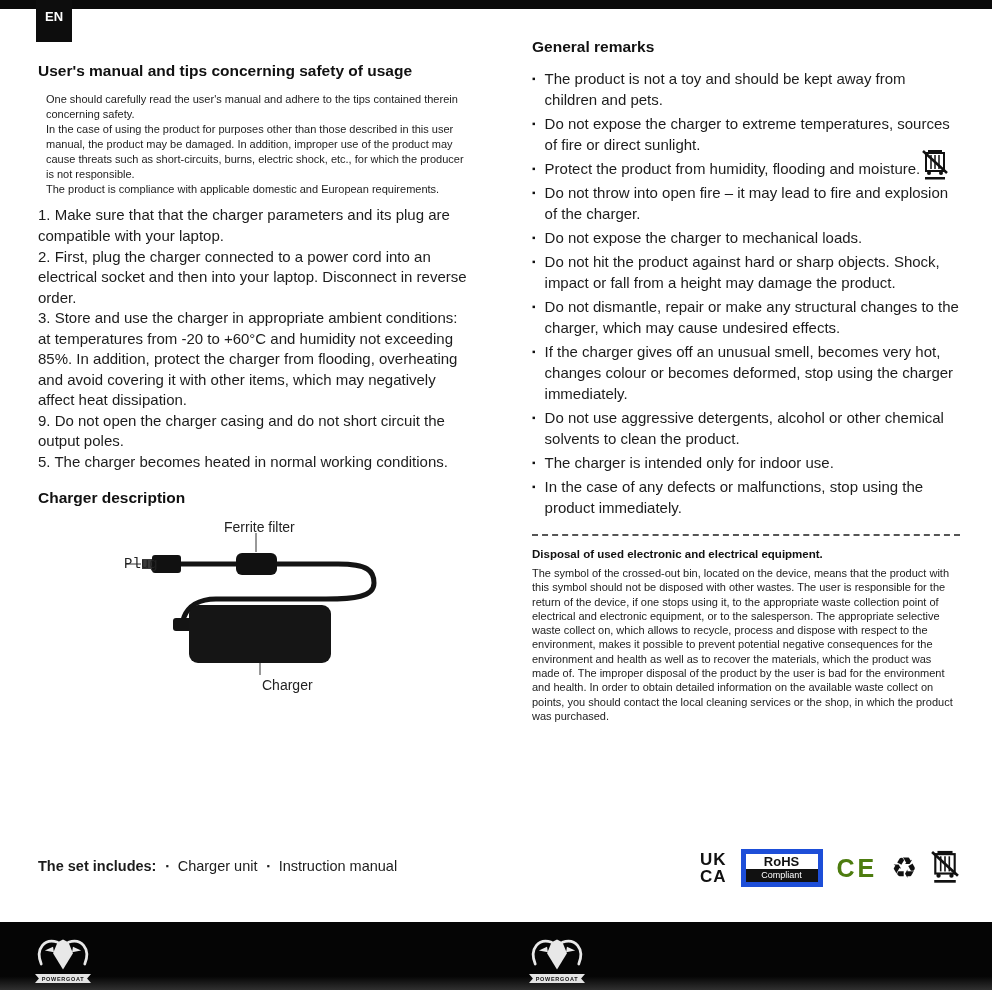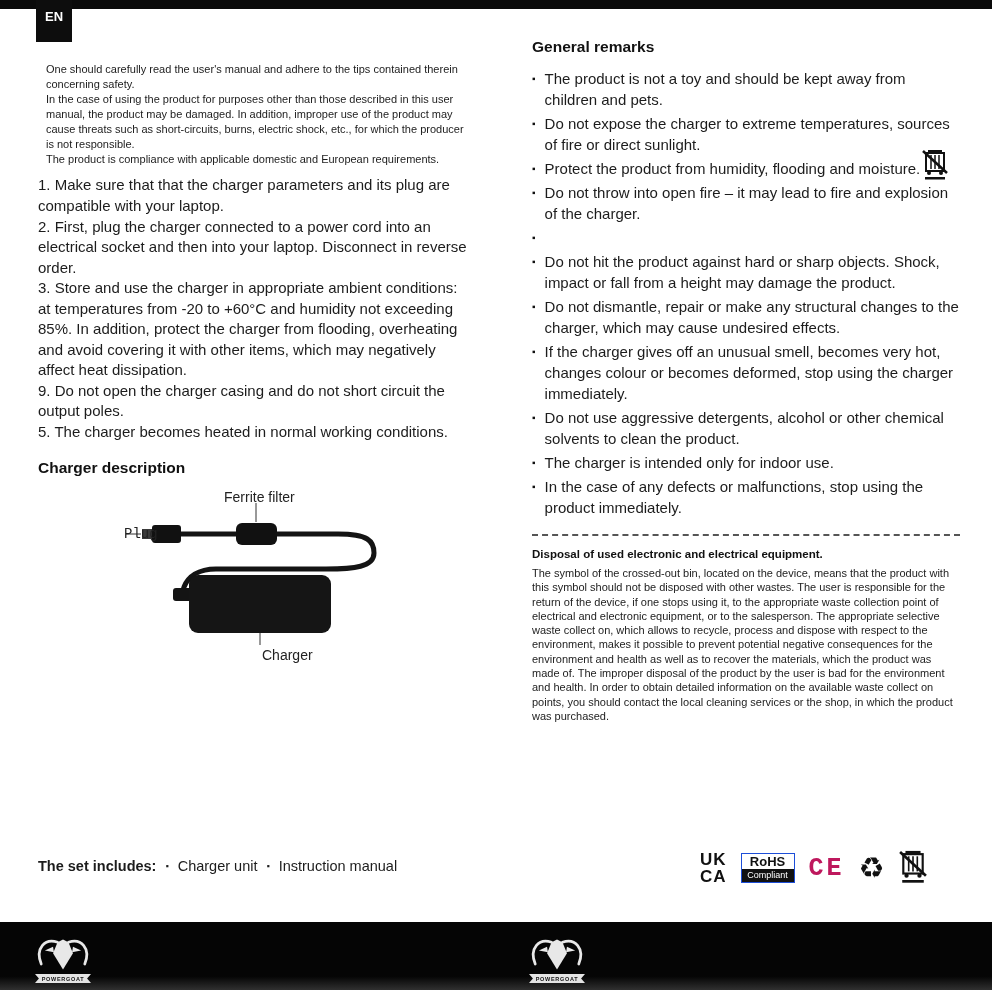--- a/index.html
+++ b/index.html
@@ -38,24 +38,24 @@
   .lbl-plug { top:37px; left:0;font-family:Liberation Mono, monospace; }
   .lbl-charger { top:158px; left:138px; }
 
   .set-includes { position:absolute; left:38px; top:858px; display:flex; align-items:center; gap:9px; font-size:14.5px;text-align:center; }
   .set-includes .label { font-weight:bold; }
   .set-includes .mark { font-size:9px; }
 
   
   .marks-row { position:absolute; left:700px; top:844px; height:48px; display:flex; align-items:center; gap:14px; }
   .ukca { font-weight:bold; font-size:17px; line-height:1.0; letter-spacing:1px; color:#111; }
-  .rohs { border:1px solid #1d4ed8; width:54px; text-align:center; }
+  .rohs { border:5px solid #1d4ed8; width:82px; text-align:center; }
   .rohs .rohs-top { font-weight:bold; font-size:13px; padding:0 2px; color:#111; }
   .rohs .rohs-bottom { background:#111; color:#fff; font-size:9px; padding:1px 2px 2px 2px; }
-  .ce { font-size:25px; font-weight:bold; letter-spacing:3px; color:#be185d; font-family:Liberation Mono, monospace; }
+  .ce { font-size:25px; font-weight:bold; letter-spacing:3px; color:#4d7c0f; font-family:Liberation Sans, sans-serif; }
   .recycle { font-size:29px; color:#111; font-family:"DejaVu Sans", sans-serif; line-height:1; }
 
   .weee-top { position:absolute; left:922px; top:148px; }
 
   
   .bottom-bar {
     position:absolute; left:0; right:0; bottom:0; height:68px;
     background:linear-gradient(180deg,#050505 0%,#050505 80%,#303030 100%);
   }
   .goat { position:absolute; bottom:7px; width:58px; text-align:center; }
@@ -67,20 +67,21 @@
     clip-path:polygon(0 0,100% 0,93% 50%,100% 100%,0 100%,7% 50%);
   }
 </style>
 </head>
 <body>
 
 <div class="top-strip"></div>
 <div class="en-badge">EN</div>
 
 <div class="col-left">
+  <div class="h1">User's manual and tips concerning safety of usage</div>
   <p class="para">One should carefully read the user's manual and adhere to the tips contained therein concerning safety.
 In the case of using the product for purposes other than those described in this user manual, the product may be damaged. In addition, improper use of the product may cause threats such as short-circuits, burns, electric shock, etc., for which the producer is not responsible.
 The product is compliance with applicable domestic and European requirements.</p>
 
   <div class="num-item">1. Make sure that that the charger parameters and its plug are compatible with your laptop.</div>
   <div class="num-item">2. First, plug the charger connected to a power cord into an electrical socket and then into your laptop. Disconnect in reverse order.</div>
   <div class="num-item">3. Store and use the charger in appropriate ambient conditions: at temperatures from -20 to +60°C and humidity not exceeding 85%. In addition, protect the charger from flooding, overheating and avoid covering it with other items, which may negatively affect heat dissipation.</div>
   <div class="num-item">9. Do not open the charger casing and do not short circuit the output poles.</div>
   <div class="num-item">5. The charger becomes heated in normal working conditions.</div>
 
@@ -131,20 +132,21 @@
   <div class="bullet">
     <span class="mark">▪</span>
     <span>Protect the product from humidity, flooding and moisture.</span>
   </div>
   <div class="bullet">
     <span class="mark">▪</span>
     <span>Do not throw into open fire – it may lead to fire and explosion of the charger.</span>
   </div>
   <div class="bullet">
     <span class="mark">▪</span>
+    <span>Do not expose the charger to mechanical loads.</span>
   </div>
   <div class="bullet">
     <span class="mark">▪</span>
     <span>Do not hit the product against hard or sharp objects. Shock, impact or fall from a height may damage the product.</span>
   </div>
   <div class="bullet">
     <span class="mark">▪</span>
     <span>Do not dismantle, repair or make any structural changes to the charger, which may cause undesired effects.</span>
   </div>
   <div class="bullet">

